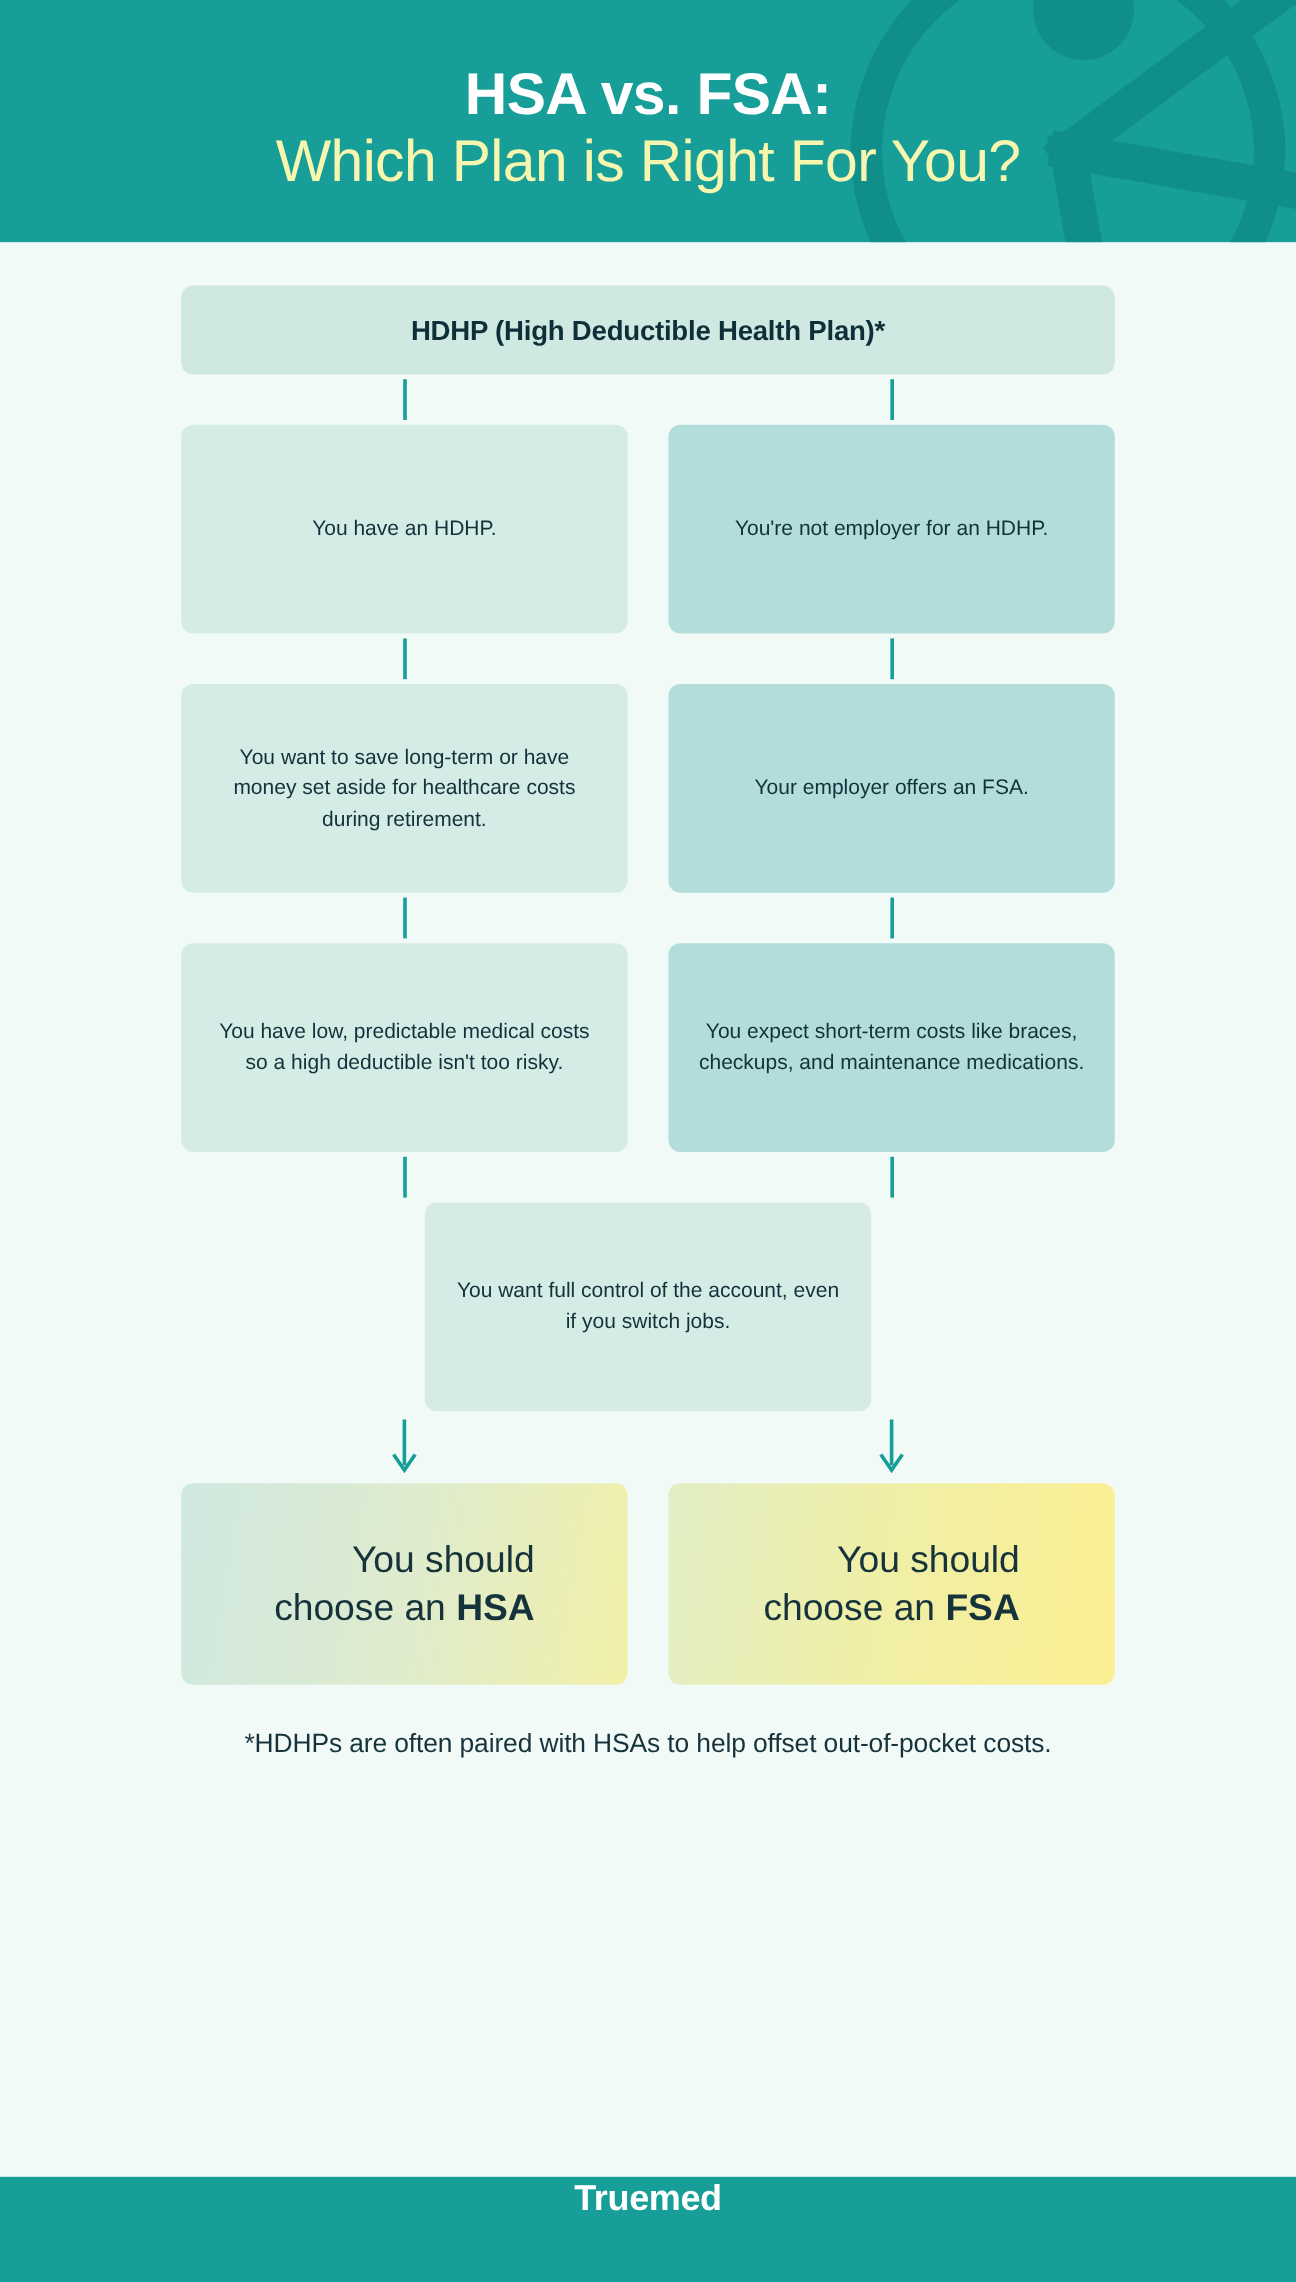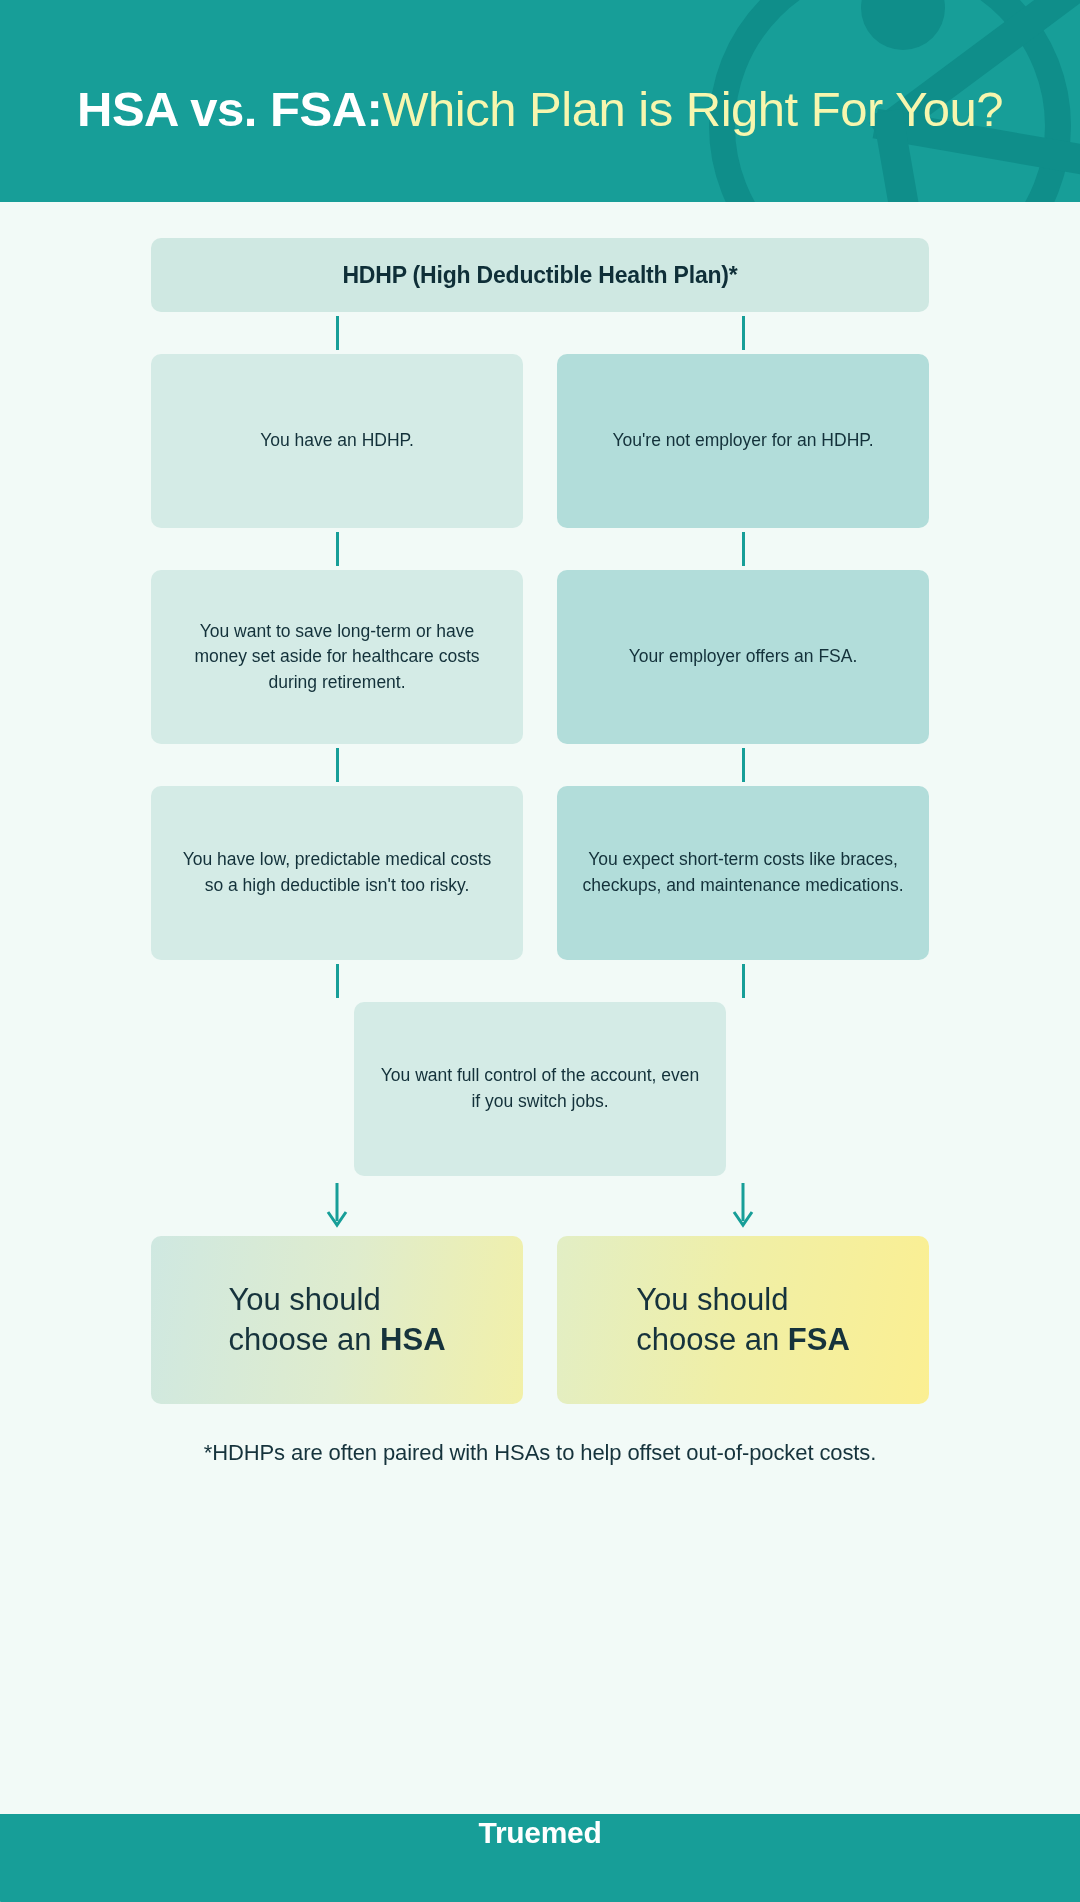--- a/index.html
+++ b/index.html
@@ -28,20 +28,21 @@
     width: 460px;
     height: 460px;
     opacity: 1;
     pointer-events: none;
   }
   .header-inner {
     position: relative;
     z-index: 2;
     height: 100%;
     display: flex;
+    flex-direction: column;
     align-items: center;
     justify-content: center;
     padding-top: 18px;
   }
   .title-line1 {
     color: #ffffff;
     font-size: 49px;
     font-weight: bold;
     letter-spacing: -0.5px;
     line-height: 1.06;
@@ -131,21 +132,21 @@
     gap: 34px;
     margin-top: 2px;
   }
   .result-box {
     width: 372px;
     height: 168px;
     border-radius: 10px;
     display: flex;
     align-items: center;
     justify-content: center;
-    text-align: left;
+    text-align: right;
     color: #16333c;
     font-size: 31px;
     line-height: 1.3;
     font-weight: normal;
   }
   .result-left  { background: linear-gradient(100deg, #cfe8e1 0%, #dfeccd 52%, #f2f0a8 100%); }
   .result-right { background: linear-gradient(100deg, #e2eec5 0%, #f0efa6 48%, #fbef92 100%); }
   .result-box b { font-weight: bold; }
 
   .footnote {

